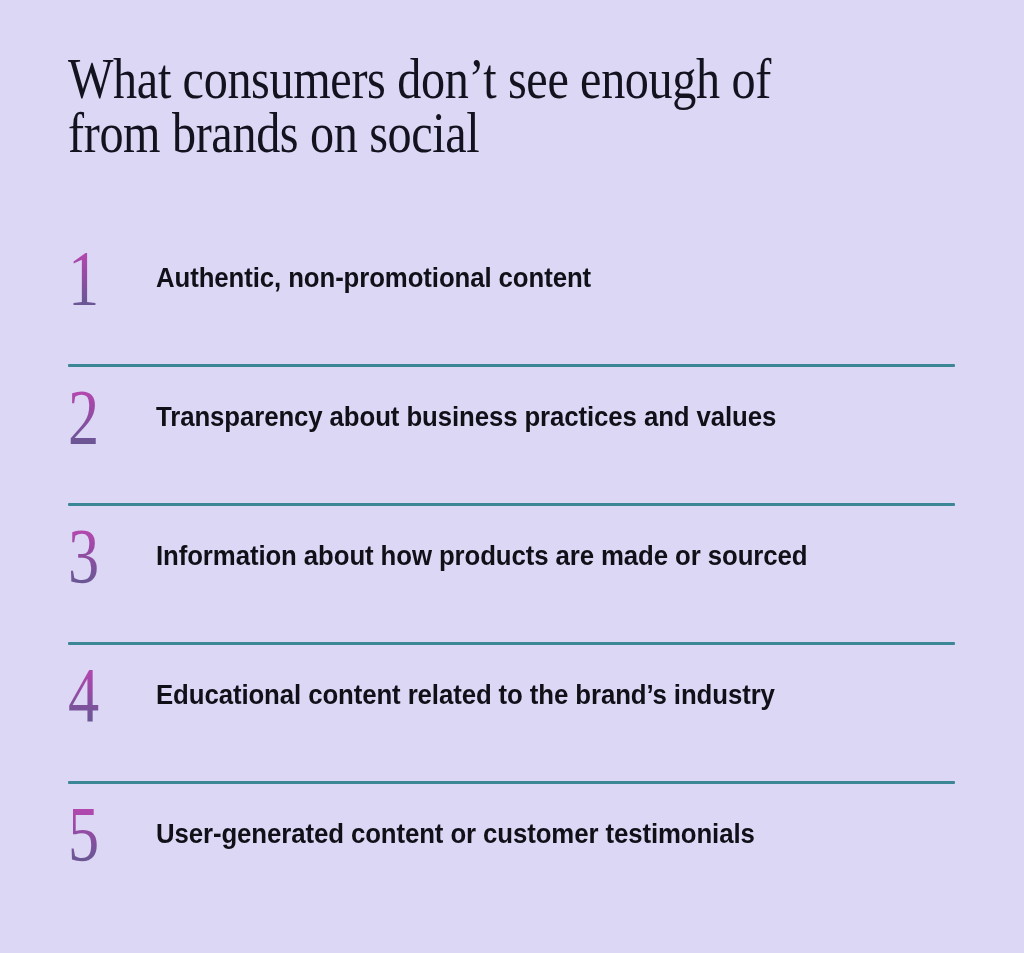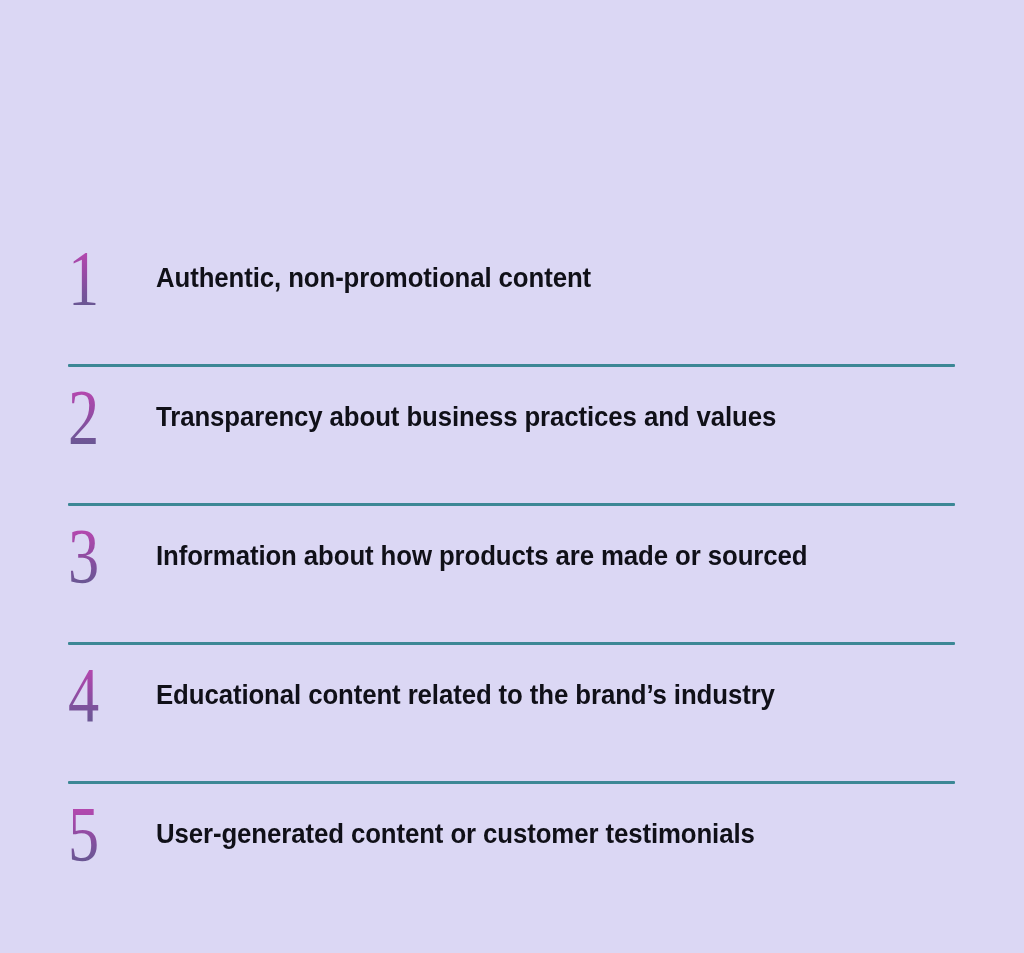--- a/index.html
+++ b/index.html
@@ -115,20 +115,24 @@
 
   .list-item:last-child .divider {
     display: none;
   }
 </style>
 </head>
 <body>
 
 <div class="infographic">
 
+  <div class="title-block">
+    <h1 class="title">What consumers don’t see enough of
+from brands on social</h1>
+  </div>
 
   <div class="list">
 
     <div class="list-item">
       <div class="item-row">
         <span class="numeral">1</span>
         <span class="item-text">Authentic, non-promotional content</span>
       </div>
       <div class="divider"></div>
     </div>

